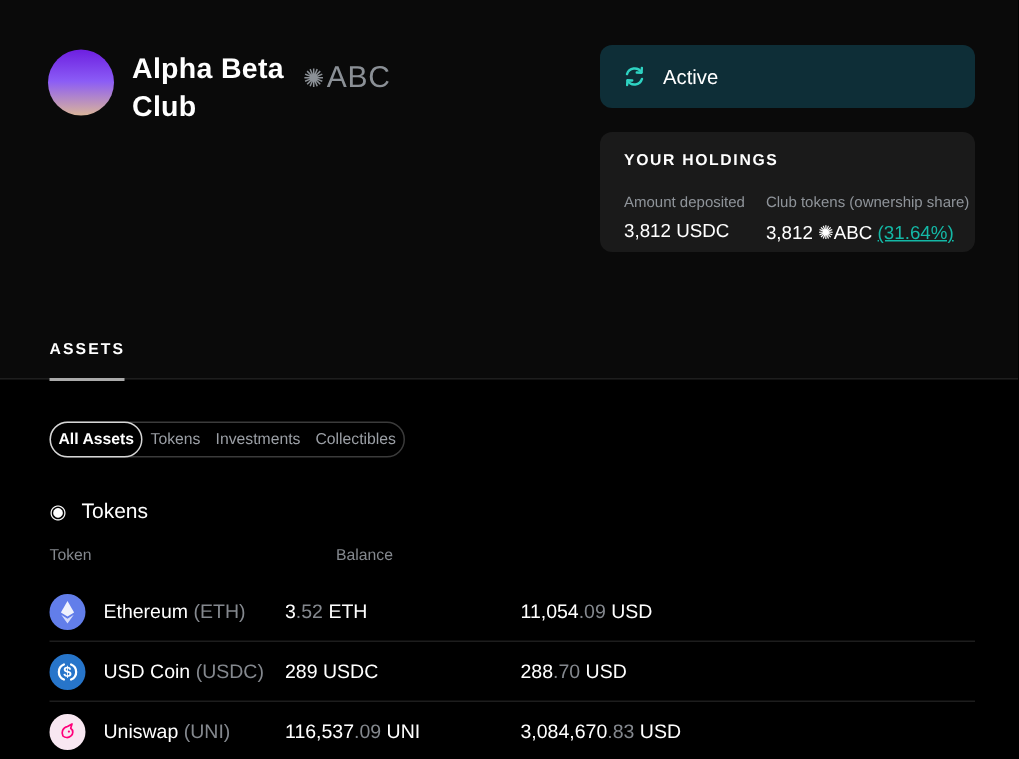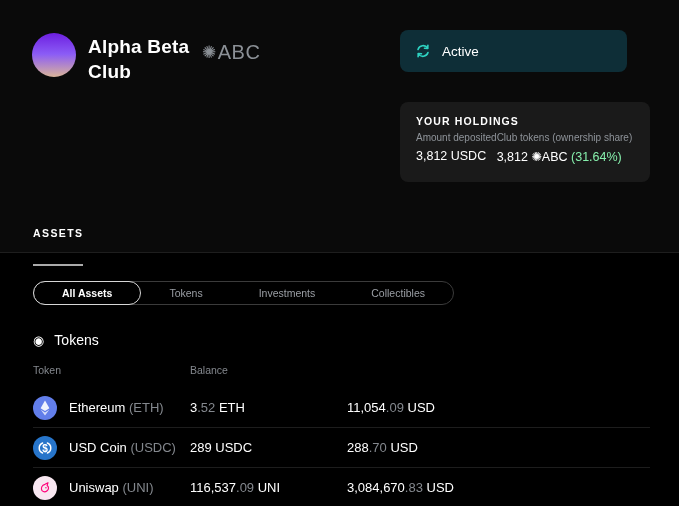--- a/index.html
+++ b/index.html
@@ -7,46 +7,46 @@
         font-family:"Liberation Sans",sans-serif;color:#fff;-webkit-font-smoothing:antialiased;}
   .hero{position:absolute;left:0;top:0;width:679px;height:252px;background:#0a0a0a;
         border-bottom:1px solid #1e1e1e;}
   .logo{position:absolute;left:32px;top:33px;width:44px;height:44px;border-radius:50%;
         background:linear-gradient(180deg,#6d1fe0 0%,#8b5cf6 48%,#dab49a 100%);}
   .club-name{position:absolute;left:88px;top:34px;width:122px;font-size:19px;font-weight:bold;
         line-height:25px;letter-spacing:.2px;}
   .token-symbol{position:absolute;left:202px;top:41px;display:flex;align-items:center;
         color:#8b9096;font-size:20px;letter-spacing:.5px;}
   .token-symbol .glyph{font-size:17px;margin-right:1px;line-height:1;}
-  .status-btn{position:absolute;left:400px;top:30px;width:227px;height:42px;background:#0e2e37;
+  .status-btn{position:absolute;left:400px;top:30px;width:250px;height:42px;background:#0e2e37;
         border:none;border-radius:8px;display:flex;align-items:center;gap:11px;padding:0 15px;
         box-sizing:border-box;cursor:pointer;color:#fff;text-align:left;}
   .status-btn svg{flex:0 0 auto;}
   .status-label{font-size:13.5px;color:#fff;}
-  .holdings{position:absolute;left:400px;top:102px;width:250px;height:80px;background:#1a1a1a;
+  .holdings{position:absolute;left:400px;top:88px;width:250px;height:80px;background:#1a1a1a;
         border-radius:8px;box-sizing:border-box;padding:13px 16px;}
   .holdings-title{font-size:10.5px;font-weight:bold;letter-spacing:1.1px;color:#fff;}
-  .holdings-cols{display:flex;margin-top:5px;}
+  .holdings-cols{display:flex;gap:14px;margin-top:17px;}
   .h-label{font-size:10px;color:#8f949a;white-space:nowrap;}
   .h-value{font-size:12.5px;color:#fff;margin-top:6px;white-space:nowrap;}
-  .h-share{color:#86efac;}
+  .h-share{color:#14b8a6;text-decoration:underline;}
   .tab{position:absolute;left:33px;top:227px;font-size:10.5px;font-weight:bold;
-        letter-spacing:1.4px;color:#fff;padding-bottom:25px;border-bottom:2px solid #aaa;
+        letter-spacing:1.4px;color:#fff;padding-bottom:13px;border-bottom:2px solid #aaa;
         cursor:pointer;background:none;}
   .filters{position:absolute;left:33px;top:281px;display:inline-flex;align-items:center;
         border:1px solid #3b3b3b;border-radius:999px;height:24px;box-sizing:border-box;}
-  .filter{font-size:10.5px;color:#9b9fa5;padding:0 28px;height:24px;display:flex;
+  .filter{font-size:10.5px;color:#9b9fa5;padding:0 5px;height:24px;display:flex;
         align-items:center;cursor:pointer;border-radius:999px;box-sizing:border-box;white-space:nowrap;}
   .filter.selected{border:1px solid #d6d6d6;color:#fff;margin:-1px 0 -1px -1px;font-weight:bold;}
   .section-head{position:absolute;left:33px;top:332px;display:flex;align-items:center;gap:10px;}
   .section-icon{font-size:13px;color:#fff;line-height:1;}
   .section-title{font-size:14px;color:#fff;}
   .table{position:absolute;left:33px;top:364px;width:617px;}
   .thead{display:grid;grid-template-columns:157px 157px 1fr;font-size:10.5px;color:#84888e;
-        padding-bottom:12px;}
+        padding-bottom:12px;gap:34px;}
   .row{display:grid;grid-template-columns:157px 157px 1fr;align-items:center;height:39px;
         font-size:13px;}
   .row + .row{border-top:1px solid #1d1d1d;}
   .token-cell{display:flex;align-items:center;gap:12px;}
   .coin{width:24px;height:24px;border-radius:50%;display:flex;align-items:center;
         justify-content:center;flex:0 0 auto;}
   .coin svg{display:block;}
   .name{color:#fff;white-space:nowrap;}
   .ticker{color:#84888e;}
   .num .dec{color:#84888e;}

